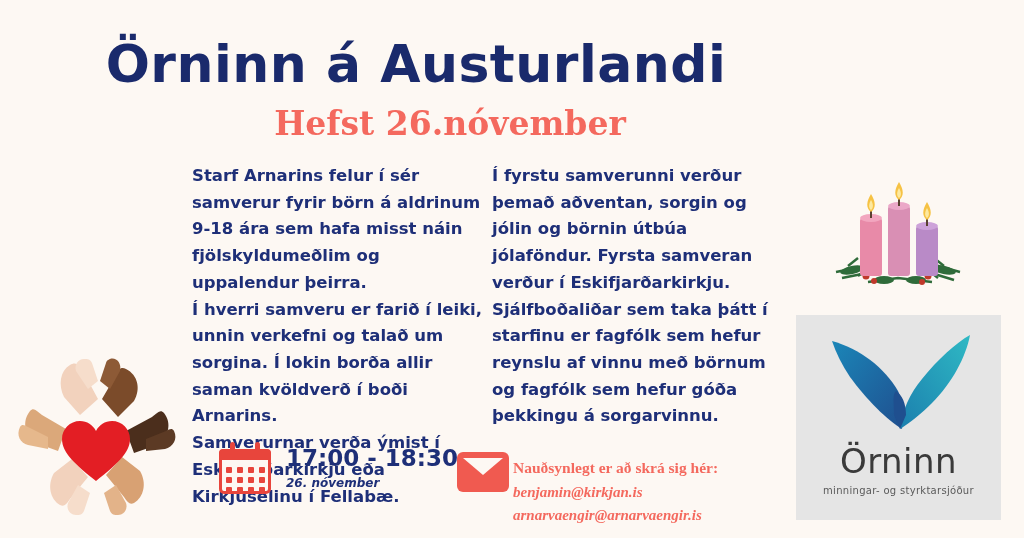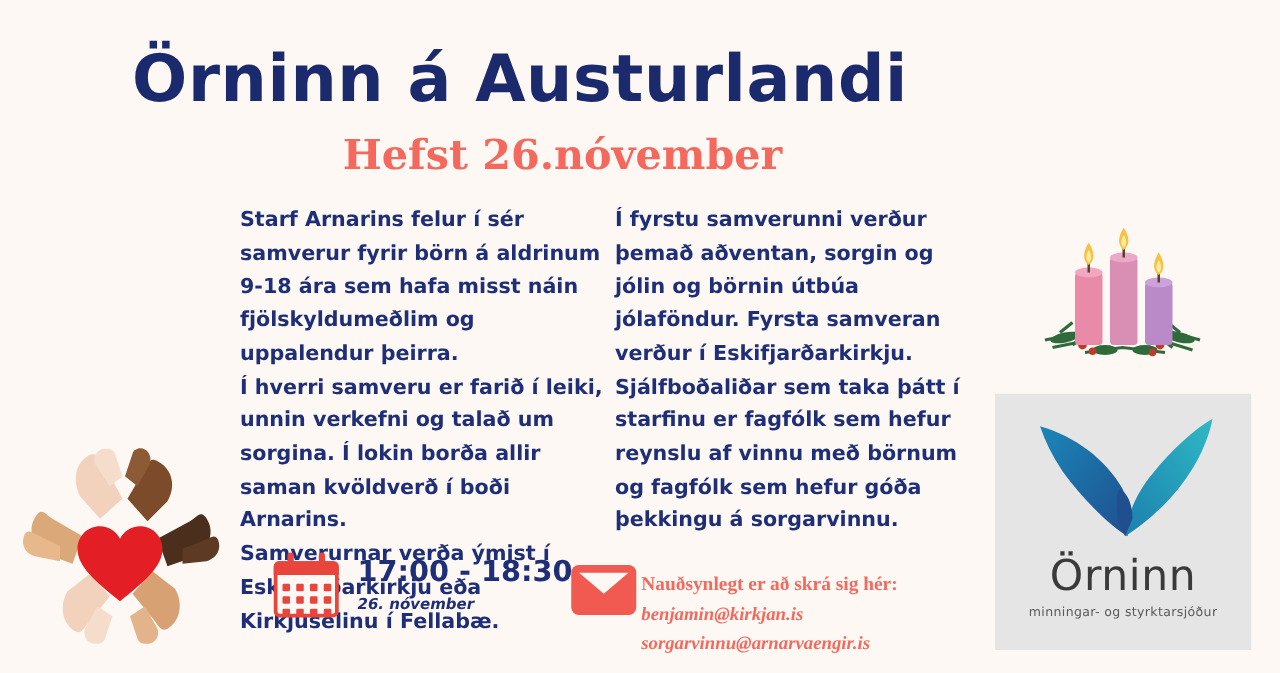--- a/index.html
+++ b/index.html
@@ -284,21 +284,21 @@
   </div>
 
   <div class="env-icon">
     <div class="rect"></div>
     <div class="flap"></div>
   </div>
 
   <div class="contact">
     <div class="lead">Nauðsynlegt er að skrá sig hér:</div>
     <div class="mail">benjamin@kirkjan.is</div>
-    <div class="mail">sorgarvinnu@arnarvaengir.is</div>
+    <div class="mail">arnarvaengir@arnarvaengir.is</div>
   </div>
 
   <div class="hands">
     <svg viewBox="0 0 165 165" width="165" height="165">
       <g>
 
         <path d="M56 10 C46 16 44 30 50 42 L66 60 L84 44 L70 18 C66 10 62 6 56 10 Z" fill="#f2d2bd"></path>
         <path d="M70 4 C64 4 60 10 62 16 L74 34 L84 26 L78 8 C76 4 74 4 70 4 Z" fill="#f6ddcb"></path>
 
         <path d="M112 14 C124 20 127 34 120 46 L104 62 L88 44 L102 20 C106 12 108 12 112 14 Z" fill="#7b4b2a"></path>

